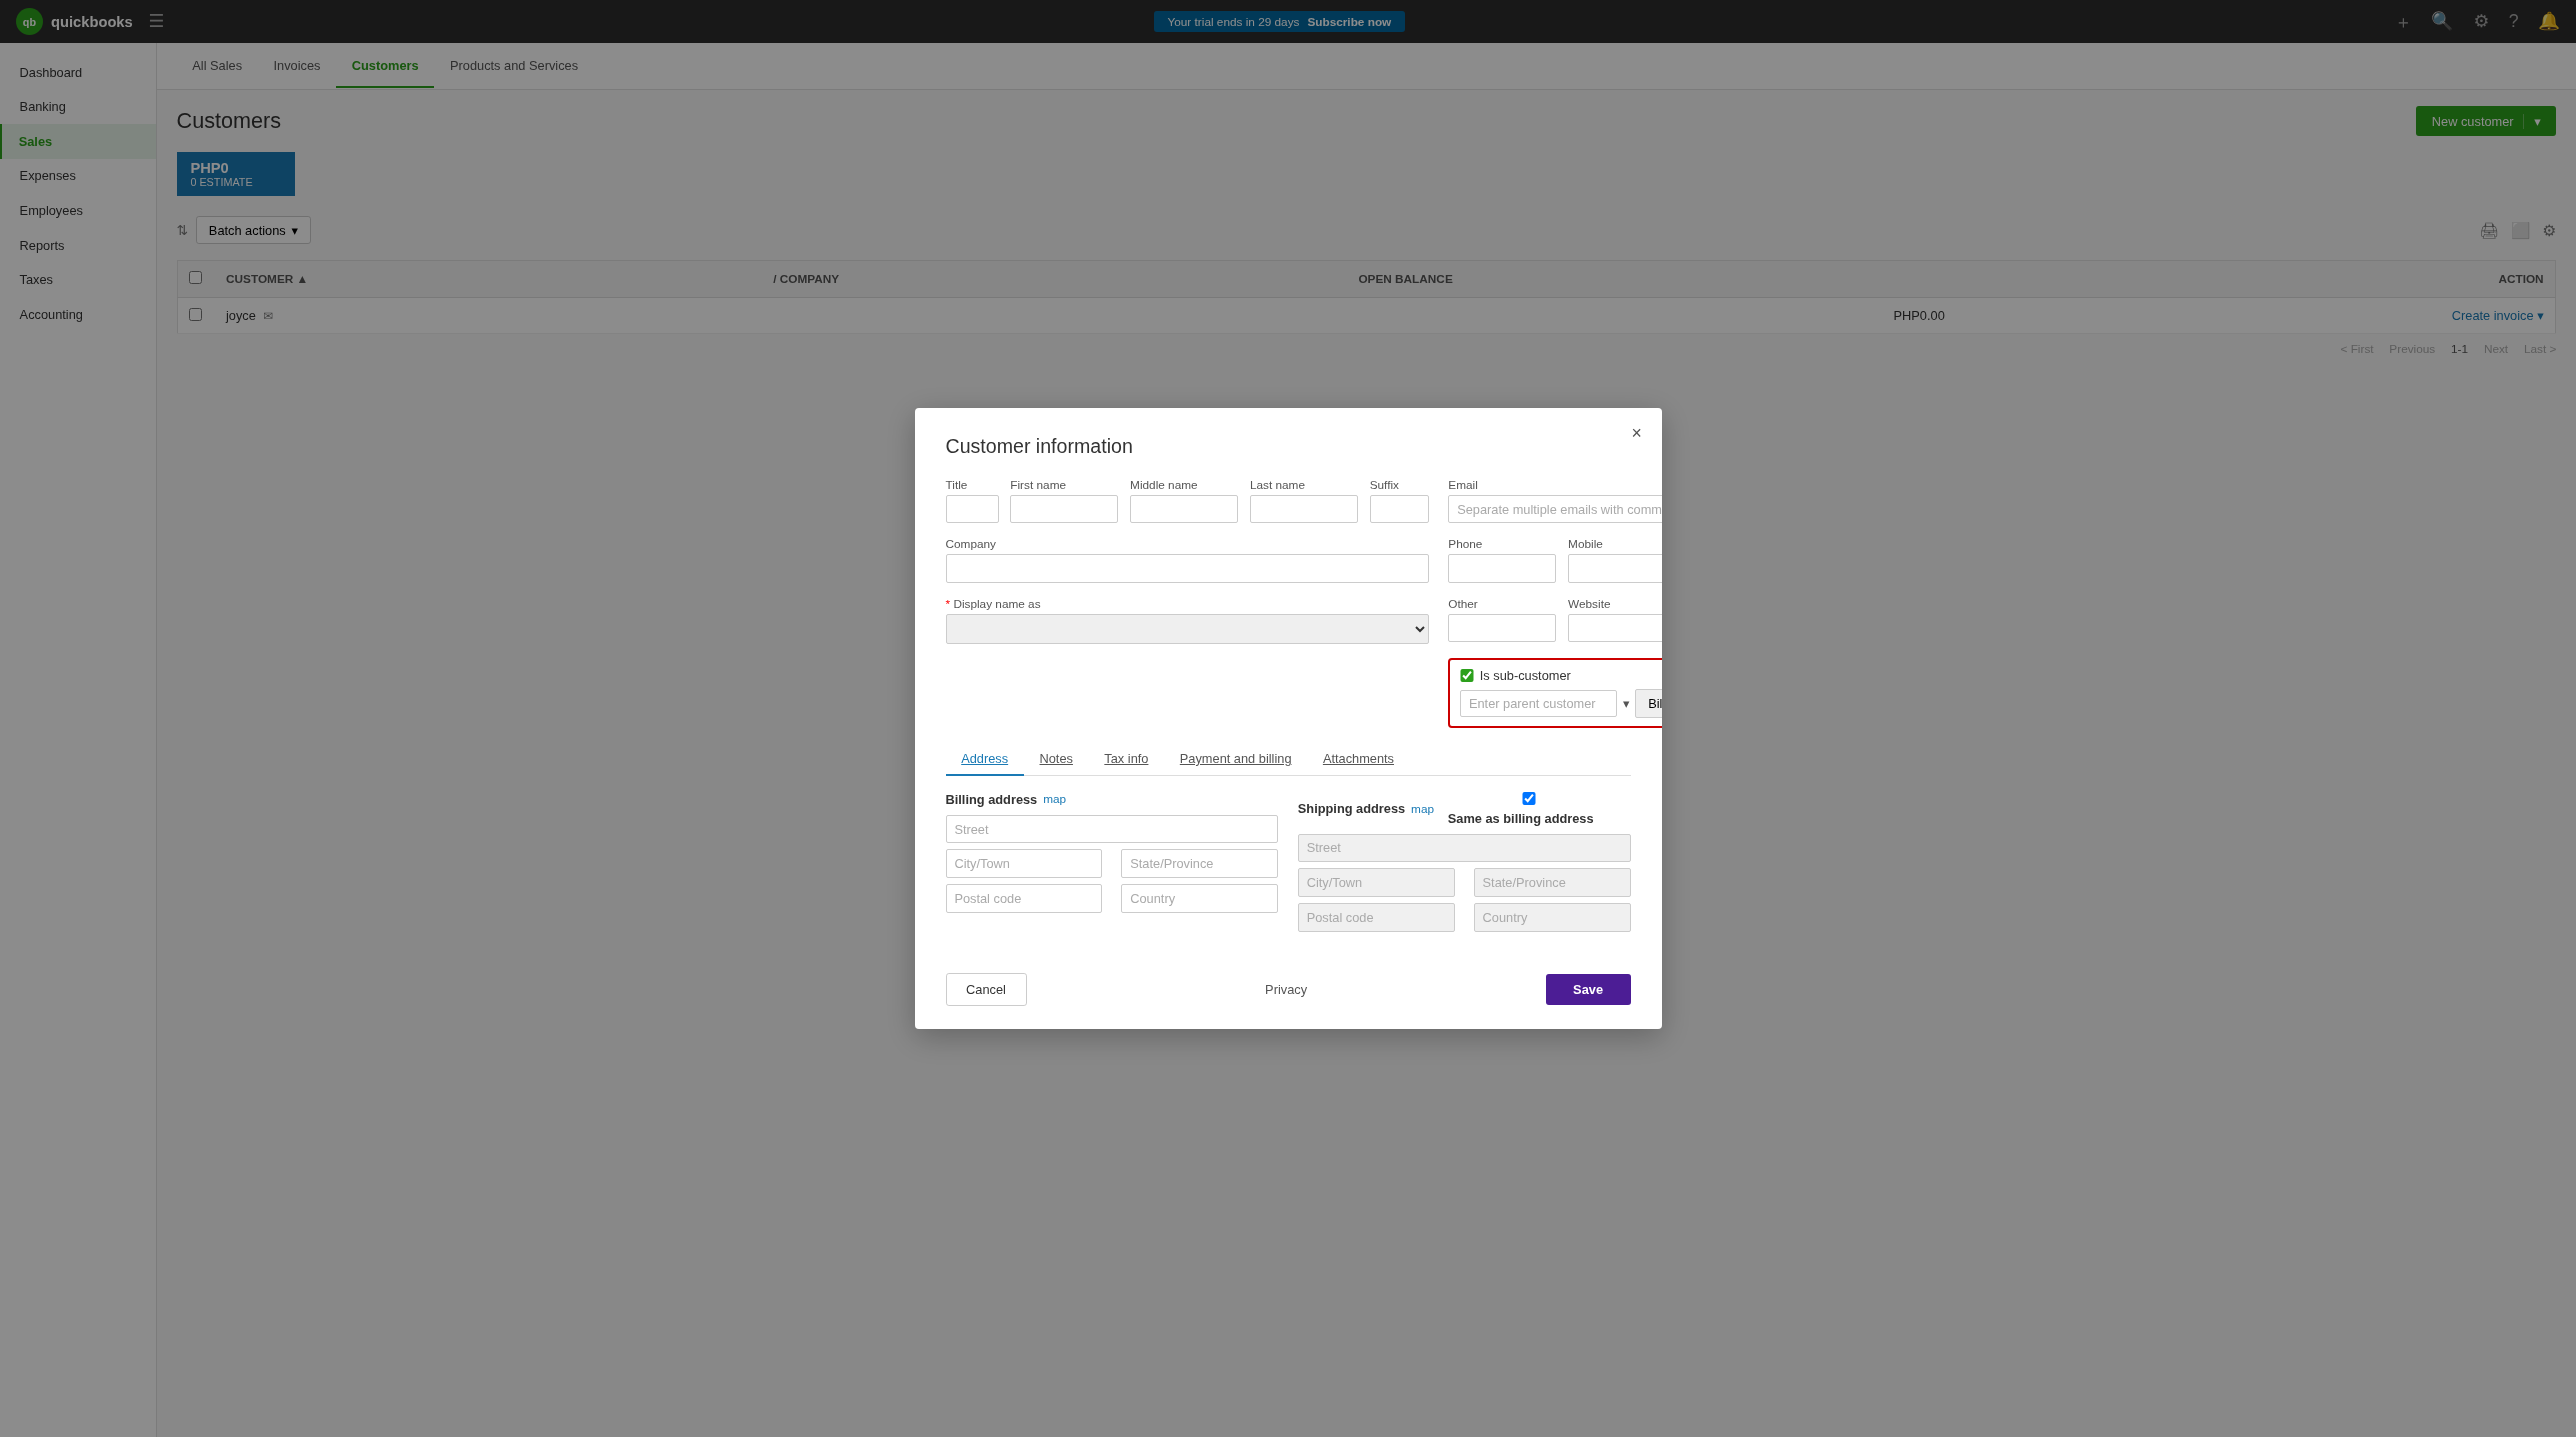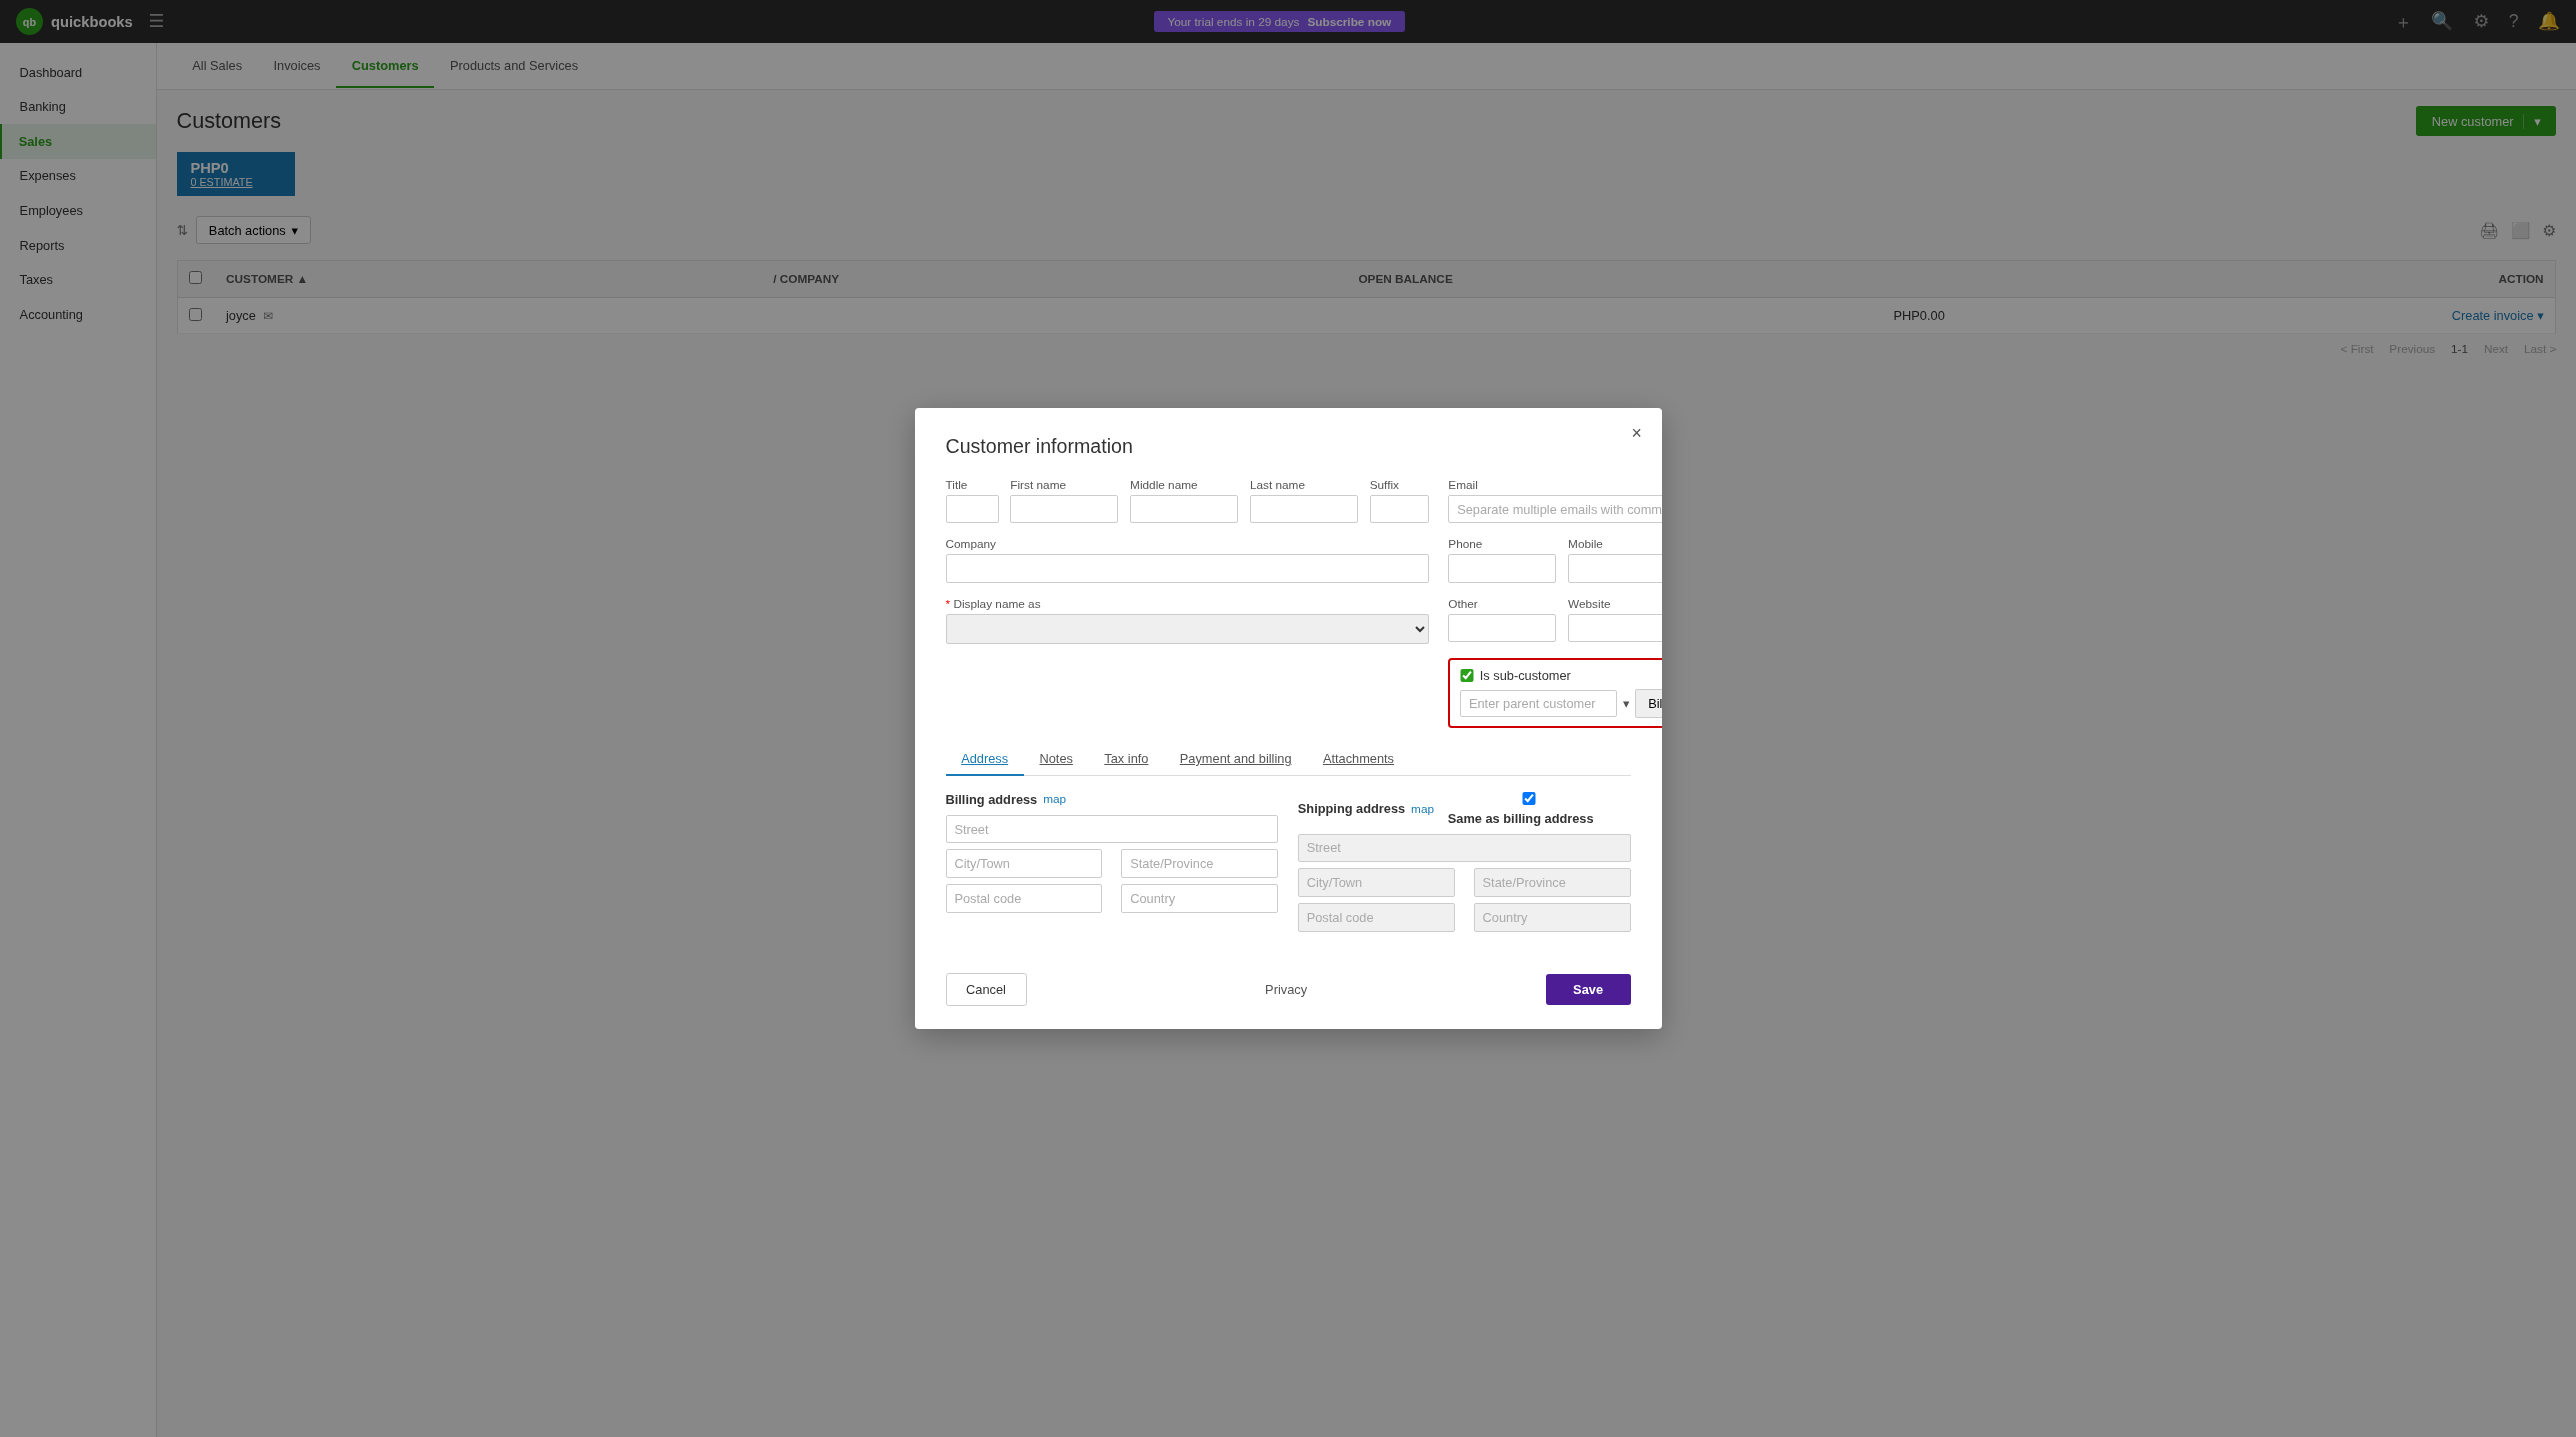--- a/index.html
+++ b/index.html
@@ -11,21 +11,21 @@
       height: 43px;
       display: flex;
       align-items: center;
       padding: 0 15.7px;
       justify-content: space-between;
     }
     .top-nav-left { display: flex; align-items: center; gap: 15.7px; }
     .logo { display: flex; align-items: center; gap: 7.9px; color: #fff; font-size: 14.7px; font-weight: bold; }
     .logo-icon { width: 27.5px; height: 27.5px; background: #2ca01c; border-radius: 50%; display: flex; align-items: center; justify-content: center; color: white; font-size: 10.8px; font-weight: bold; }
     .hamburger { color: #aaa; font-size: 17.7px; cursor: pointer; }
-    .trial-banner { background: #8b5cf6; color: white; padding: 3.9px 13.8px; border-radius: 2.9px; font-size: 11.8px; display: flex; align-items: center; gap: 7.9px; }
+    .trial-banner { background: #0369a1; color: white; padding: 3.9px 13.8px; border-radius: 2.9px; font-size: 11.8px; display: flex; align-items: center; gap: 7.9px; }
     .trial-banner .subscribe { font-weight: bold; cursor: pointer; }
     .top-nav-right { display: flex; align-items: center; gap: 19.6px; color: #aaa; font-size: 17.7px; }
     .top-nav-right span { cursor: pointer; }
 
     
     .layout { display: flex; height: calc(100vh - 43px); }
     .sidebar { width: 157px; background: #fff; border-right: 1px solid #e0e0e0; padding-top: 11.8px; flex-shrink: 0; }
     .sidebar-item { padding: 9.8px 19.6px; color: #333; cursor: pointer; font-size: 12.8px; }
     .sidebar-item.active { background: #e8f5e9; border-left: 2.9px solid #2ca01c; color: #2ca01c; font-weight: bold; padding-left: 16.7px; }
 
@@ -41,21 +41,21 @@
     .page-header { padding: 15.7px 19.6px; display: flex; align-items: center; justify-content: space-between; background: #f7f7f7; }
     .page-title { font-size: 21.6px; font-weight: 300; color: #333; }
     .new-customer-btn { background: #2ca01c; color: white; border: none; padding: 7.9px 15.7px; border-radius: 2.9px; cursor: pointer; font-size: 12.8px; display: flex; align-items: center; gap: 4px; }
 
     
     .customers-area { padding: 0 19.6px 19.6px; }
 
     
     .customer-highlight { background: #1a7ab5; color: white; padding: 7.9px 13.8px; display: inline-flex; flex-direction: column; min-width: 118px; margin-bottom: 11.8px; }
     .customer-highlight .name { font-size: 14.7px; font-weight: bold; }
-    .customer-highlight .sub { font-size: 10.8px; text-decoration: underline; }
+    .customer-highlight .sub { font-size: 10.8px; }
 
     
     .table-toolbar { display: flex; align-items: center; justify-content: space-between; padding: 7.9px 0; margin-bottom: 7.9px; }
     .batch-actions-btn { background: #fff; border: 1px solid #ccc; padding: 5.9px 11.8px; border-radius: 2.9px; cursor: pointer; font-size: 12.8px; display: flex; align-items: center; gap: 5.9px; }
     .table-icons { display: flex; gap: 11.8px; color: #777; font-size: 15.7px; }
 
     
     .customers-table { width: 100%; border-collapse: collapse; background: #fff; border: 1px solid #e0e0e0; }
     .customers-table th { background: #f5f5f5; padding: 9.8px 11.8px; text-align: left; font-size: 11.8px; font-weight: 600; color: #555; border-bottom: 1px solid #ddd; }
     .customers-table td { padding: 9.8px 11.8px; border-bottom: 1px solid #eee; font-size: 12.8px; }

